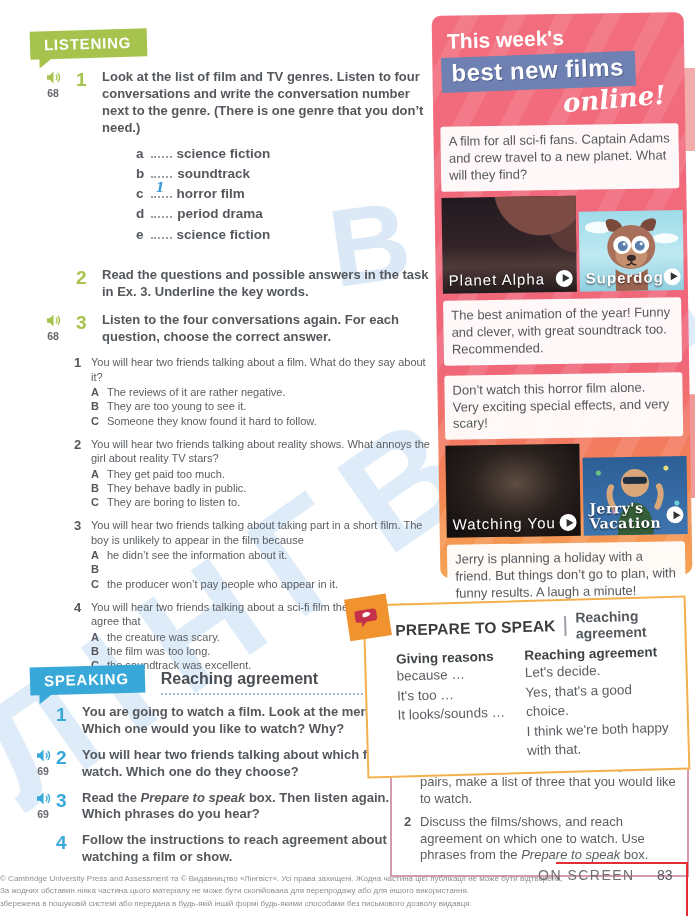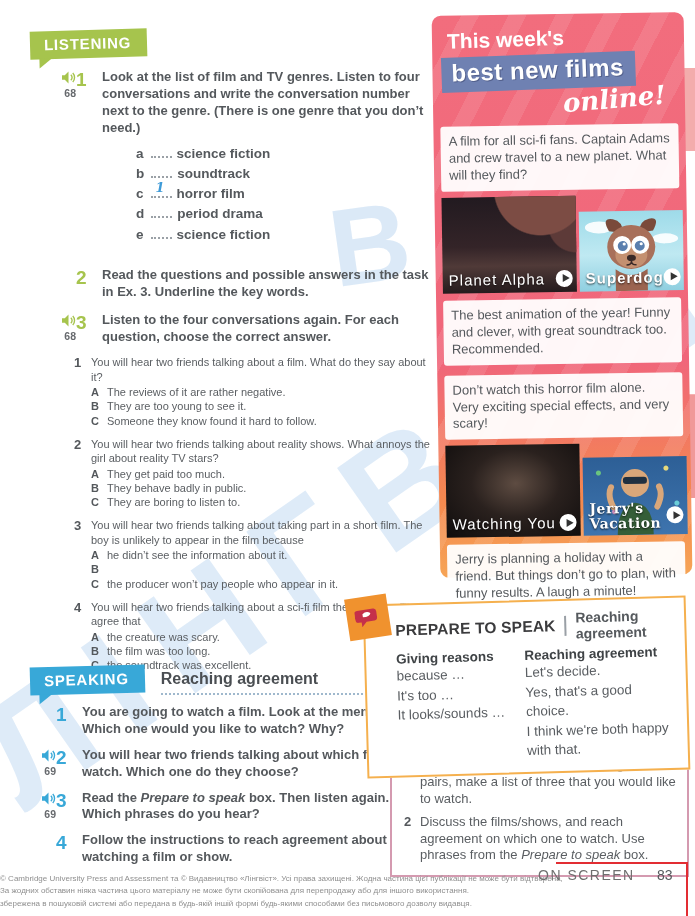--- a/index.html
+++ b/index.html
@@ -26,21 +26,21 @@
   .tag-green { background:#a6c44d; } .tag-green::after { border-top-color:#a6c44d; }
   .tag-blue  { background:#38a8d8; } .tag-blue::after  { border-top-color:#38a8d8; }
 
   
   .block { position:absolute; z-index:2; }
   .listening-block { left:30px; top:30px; width:402px; }
   .speaking-block  { left:30px; top:666px; width:402px; }
   .ex { display:flex; margin-top:11px; }
   .gutter { width:46px; flex:none; padding-top:2px; }
   .gutter-sm { width:26px; flex:none; padding-top:2px; }
-  .audio { display:flex; flex-direction:column; align-items:flex-end; line-height:1; }
+  .audio { display:flex; flex-direction:column; align-items:center; line-height:1; }
   .track { font-size:10.5px; font-weight:bold; color:#66696d; margin-top:1px; }
   .ex-num { width:26px; flex:none; font-size:19px; font-weight:bold; line-height:1; padding-top:1px; }
   .num-green { color:#a6c44d; } .num-blue { color:#38a8d8; }
   .ex-body { flex:1; font-size:13px; font-weight:bold; color:#54585c; line-height:1.3; }
   .speaking-block .ex-body { max-width:320px; }
 
   .genre-list { margin:8px 0 13px 34px; list-style:none; }
   .genre-list li { font-size:13.5px; color:#55595d; line-height:1.28; margin-top:3px; }
   .genre-letter { font-weight:bold; margin-right:2px; }
   .blank { display:inline-block; width:21px; height:12px; border-bottom:2px dotted #9aa0a6;

